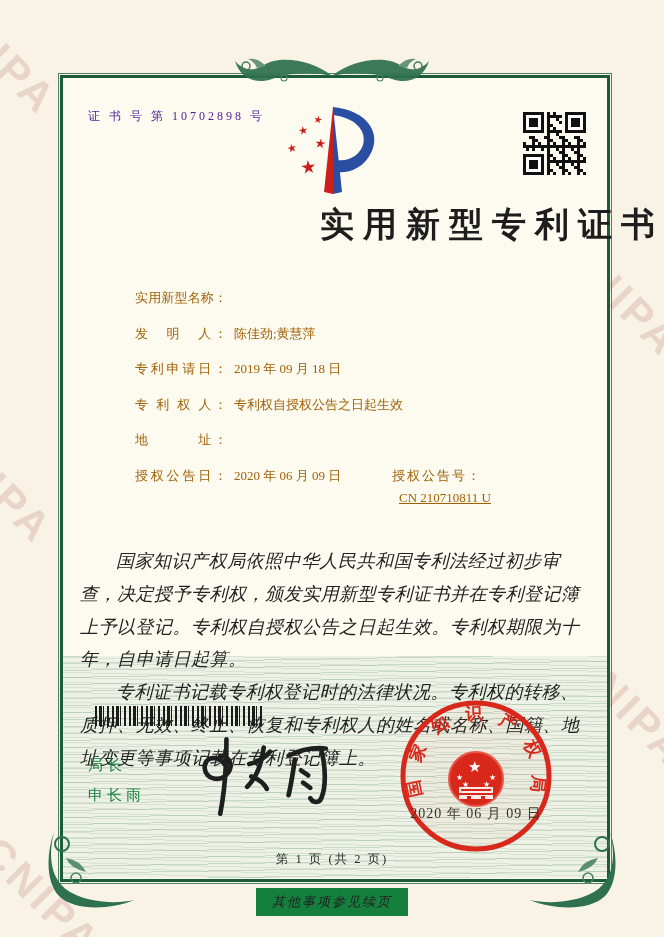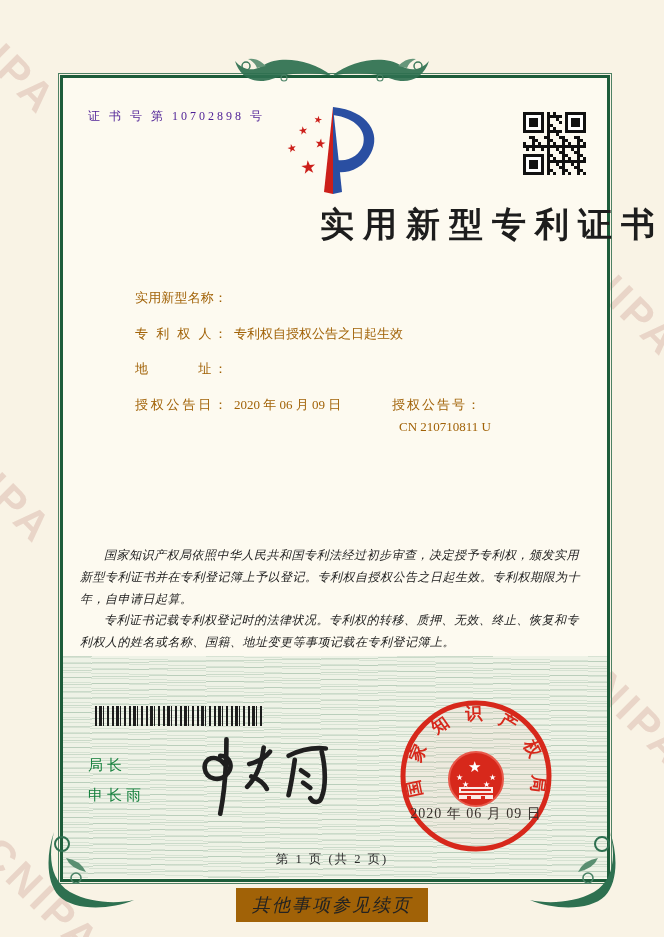--- a/index.html
+++ b/index.html
@@ -41,24 +41,24 @@
                letter-spacing:9px; text-indent:9px; color:#1d1d1d; }
 
   .rows { position:absolute; left:88px; top:287px; width:470px; font-size:13px;
           color:#a16207;margin-left:47px; }
   .row { display:flex; margin-bottom:13.5px; line-height:22px; }
   .row .lbl { width:92px; flex:0 0 92px; text-align:justify; text-align-last:justify; }
   .row .val { margin-left:7px; white-space:pre-line; }
   .grant-row { position:relative; }
   .grant-right { position:absolute; left:257px; top:0; display:flex;flex-direction:column; }
   .grant-right .lbl2 { width:88px; text-align:justify; text-align-last:justify; }
-  .grant-right .val { margin-left:7px; }
+  .grant-right .val { margin-left:7px;text-decoration:underline; }
 
   .paras { position:absolute; left:80px; top:545px; width:506px;
-           font-size:12px; font-style:italic; line-height:1.82;
+           font-size:18px; font-style:italic; line-height:1.82;
            color:#222; }
   .paras p { text-indent:2em; letter-spacing:0.5px; }
 
   .barcode { position:absolute; left:95px; top:706px; width:170px; height:20px;
              background:
                repeating-linear-gradient(90deg,#1c1c1c 0 2px, rgba(0,0,0,0) 2px 4px,
                  #1c1c1c 4px 7px, rgba(0,0,0,0) 7px 8px,
                  #1c1c1c 8px 9px, rgba(0,0,0,0) 9px 12px,
                  #1c1c1c 12px 14px, rgba(0,0,0,0) 14px 17px); }
 
@@ -69,21 +69,21 @@
 
   .seal { position:absolute; left:397px; top:697px; width:158px; height:158px; }
   .seal-date { position:absolute; left:391px; top:805px; width:170px;
                text-align:center; font-size:14px; color:#3a332e;
                letter-spacing:1px; z-index:7; }
 
   .pageno { position:absolute; left:0; top:851px; width:100%; text-align:center;
             font-size:12.5px; letter-spacing:2px; color:#2b2b2b; }
 
   .cont-note { position:absolute; left:50%; top:888px; transform:translateX(-50%);
-               background:#a16207; padding:5px 16px; font-size:18px;
+               background:#15803d; padding:5px 16px; font-size:13px;
                font-style:italic; letter-spacing:2px; color:#222; z-index:6; }
 
   .qr { position:absolute; left:523px; top:112px; width:63px; height:63px; }
 </style>
 </head>
 <body>
 
 <div class="page">
 
   <div class="wm" style="left:-38px; top:-14px;">CNIPA</div>
@@ -283,20 +283,28 @@
         <rect x="2" y="16" width="3" height="3" fill="#111"></rect>
       </svg>
 
     <div class="doc-title">实用新型专利证书</div>
 
     <div class="rows">
       <div class="row">
         <span class="lbl">实用新型名称：</span>
       </div>
       <div class="row">
+        <span class="lbl">发　明　人：</span>
+        <span class="val">陈佳劲;黄慧萍</span>
+      </div>
+      <div class="row">
+        <span class="lbl">专利申请日：</span>
+        <span class="val">2019 年 09 月 18 日</span>
+      </div>
+      <div class="row">
         <span class="lbl">专 利 权 人：</span>
         <span class="val">专利权自授权公告之日起生效</span>
       </div>
       <div class="row">
         <span class="lbl">地　　　址：</span>
       </div>
       <div class="row grant-row">
         <span class="lbl">授权公告日：</span>
         <span class="val">2020 年 06 月 09 日</span>
         <span class="grant-right">

